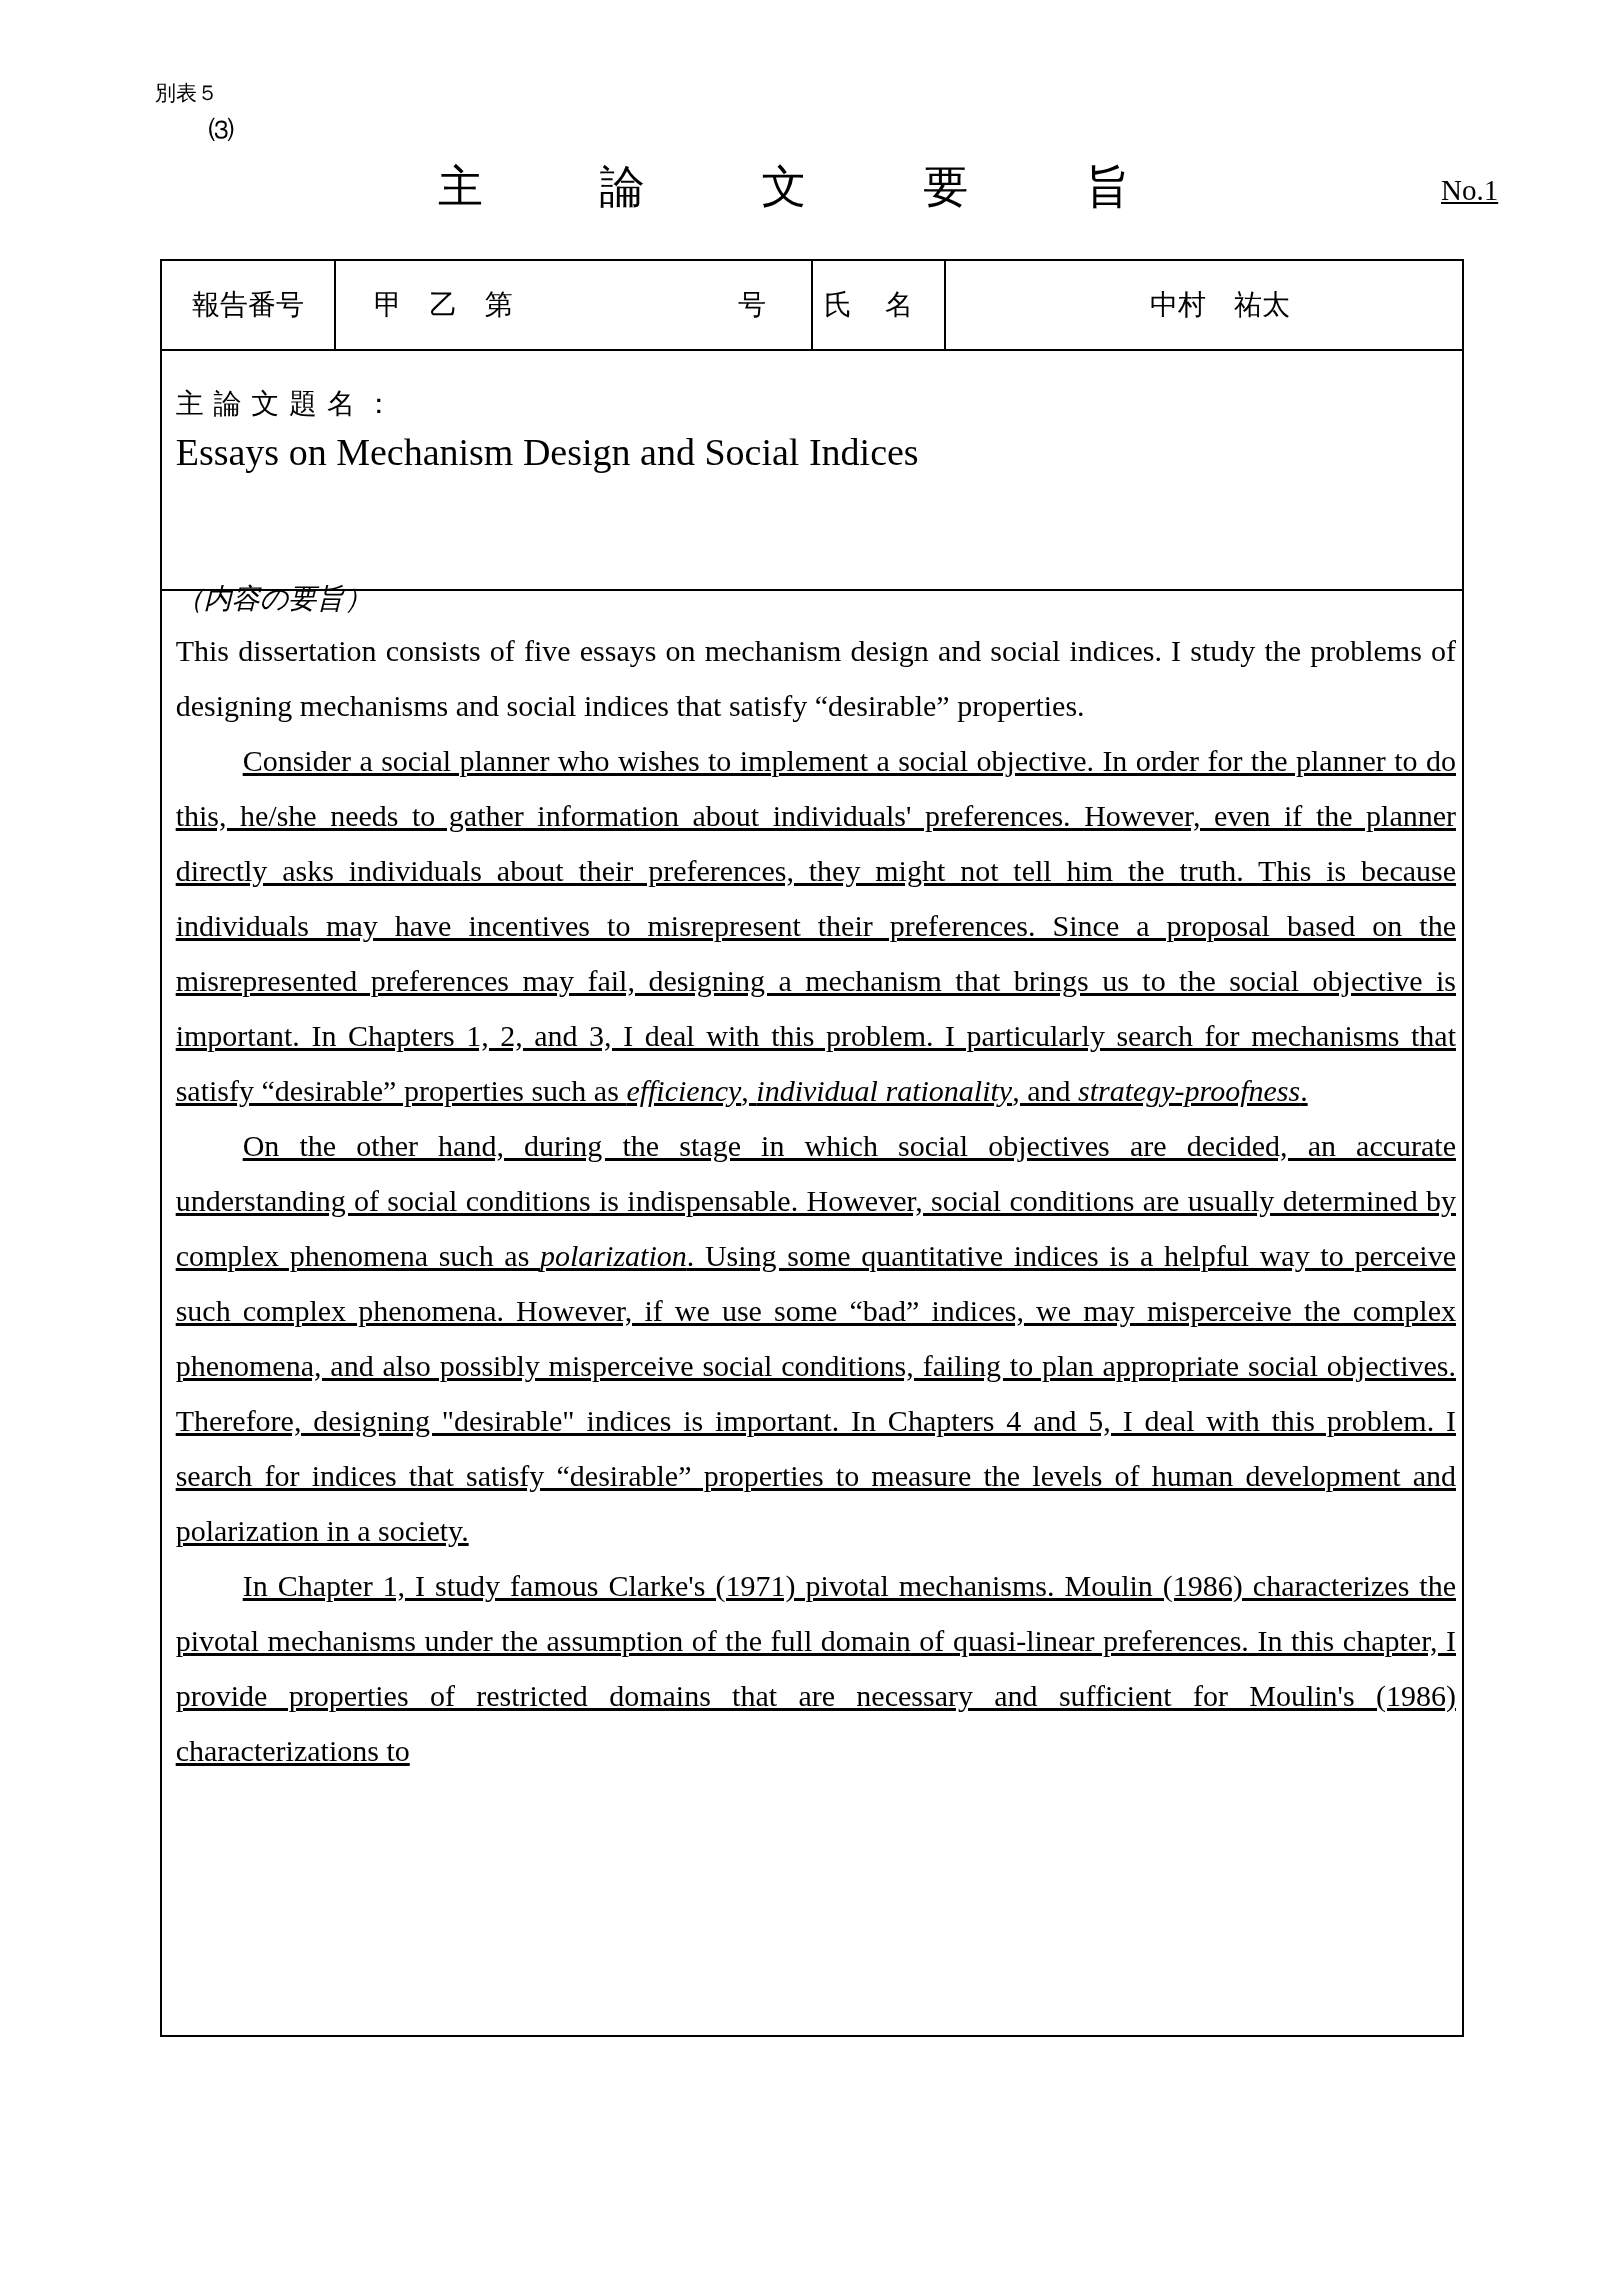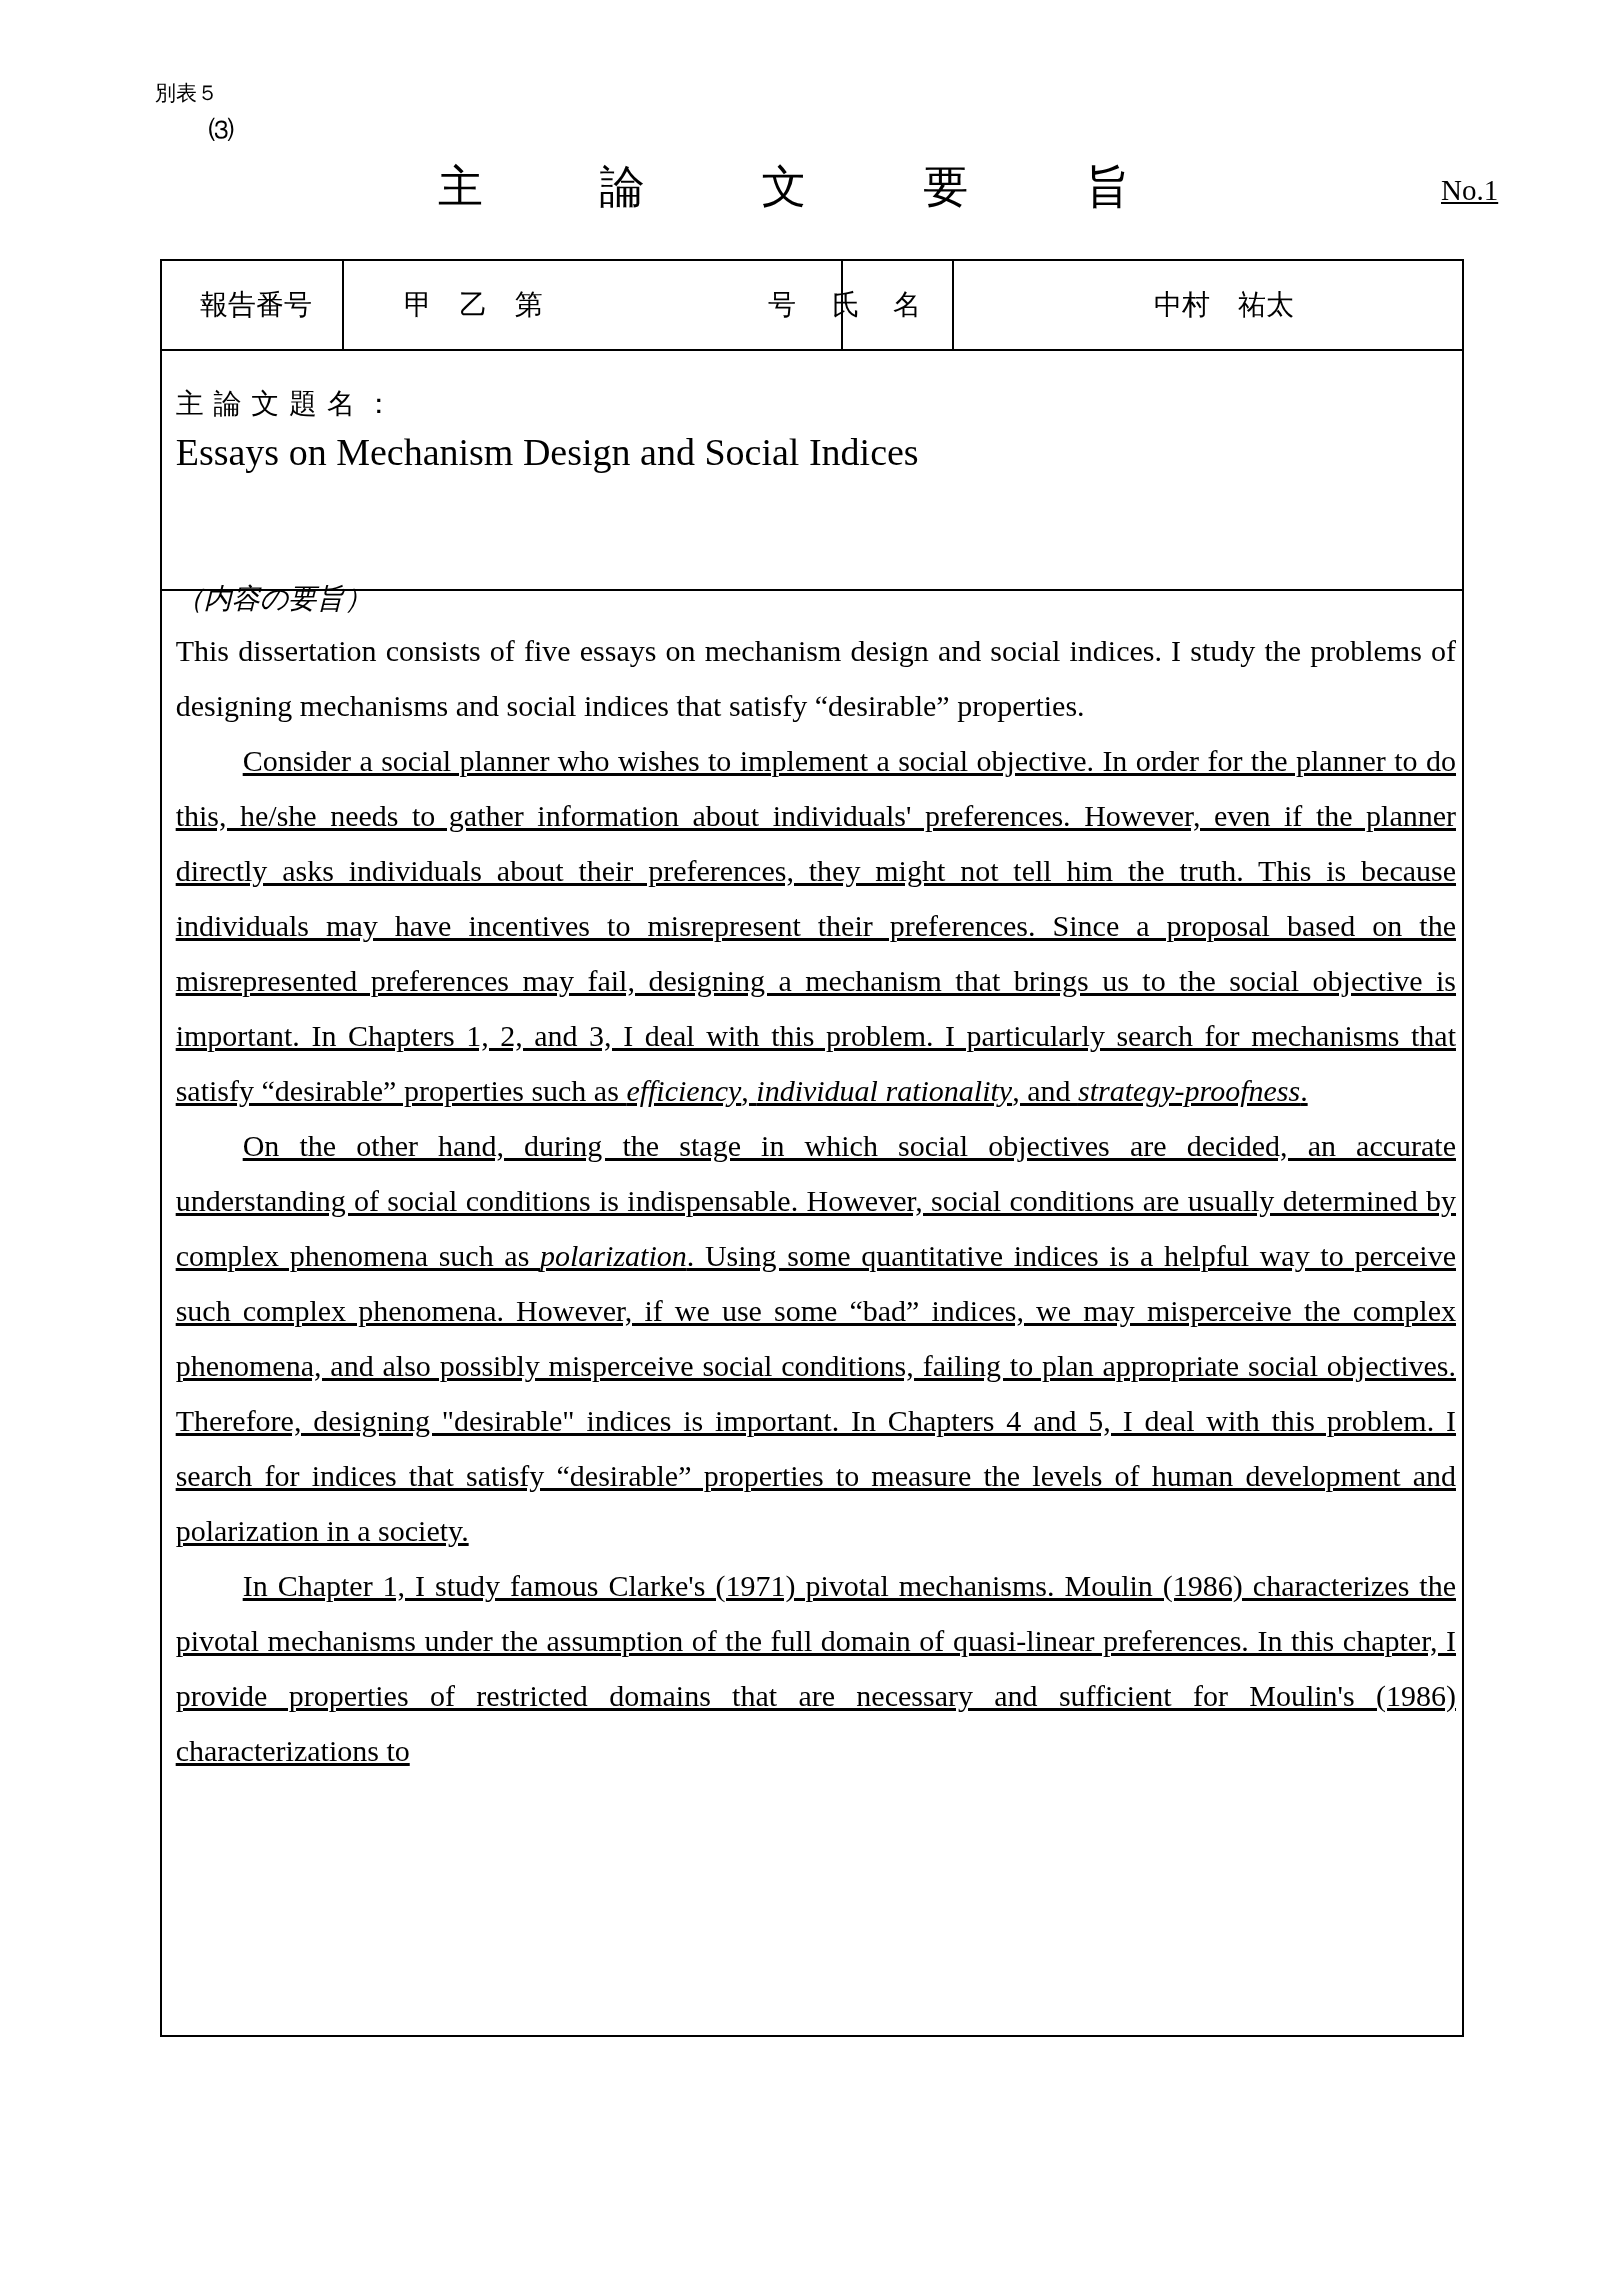--- a/index.html
+++ b/index.html
@@ -4,23 +4,23 @@
 <style>
   html, body { margin: 0; padding: 0; background: #ffffff; }
   body { width: 1621px; height: 2293px; position: relative; overflow: hidden; color: #000; font-family: "Liberation Serif", "DejaVu Serif", serif; }
   .form-id { position: absolute; left: 155px; top: 78px; font-size: 21px; line-height: 31px; font-family: "DejaVu Sans", sans-serif; }
   .form-sub { position: absolute; left: 209px; top: 114px; font-size: 24.5px; line-height: 31px; }
   .page-title { position: absolute; left: 431px; top: 157px; width: 706px; height: 59px; display: flex; justify-content: space-between; align-items: center; font-size: 45px; font-family: "DejaVu Sans", sans-serif; }
   .page-title span { display: inline-block; width: 59px; text-align: center; }
   .page-no { position: absolute; left: 1441px; top: 174px; font-size: 29px; text-decoration: underline; }
   .form-table { position: absolute; left: 160px; top: 259px; width: 1304px; height: 1778px; border: 2.9px solid #000; box-sizing: border-box; }
   .row-head { position: absolute; left: 0; top: 0; right: 0; height: 88px; border-bottom: 2px solid #000; }
-  .cell { position: absolute; top: 0; height: 88px; display: flex; align-items: center; font-size: 28px; font-family: "DejaVu Sans", sans-serif; margin-left: 8px; }
+  .cell { position: absolute; top: 0; height: 88px; display: flex; align-items: center; font-size: 28px; font-family: "DejaVu Sans", sans-serif; }
   .c1 { left: 0; width: 172px; justify-content: center; border-right: 2px solid #000; }
-  .c2 { left: 181px; width: 455px; border-right: 2.9px solid #000; padding-left: 35px; }
+  .c2 { left: 159px; width: 455px; border-right: 2.9px solid #000; padding-left: 35px; }
   .c3 { left: 631px; width: 151px; justify-content: center; border-right: 2px solid #000; }
   .c4 { left: 784px; right: 0; justify-content: center; padding-left: 32px; }
   .c2 .ko { position: absolute; left: 53px; letter-spacing: 0; }
   .c2 .go { position: absolute; right: 45px; }
   .sp { display: inline-block; width: 27.4px; }
   .row-title { position: absolute; left: 0; right: 0; top: 90px; height: 218px; border-bottom: 2.9px solid #000; margin-top: 20px; }
   .title-label { position: absolute; left: 13.7px; top: 13.7px; font-size: 28px; font-family: "DejaVu Sans", sans-serif; letter-spacing: 9.8px; }
   .title-value { position: absolute; left: 13.7px; top: 59px; font-size: 38px; }
   .row-body { position: absolute; left: 0; right: 0; top: 311px; bottom: 0; overflow: hidden; }
   .body-label { position: absolute; left: 13.7px; top: 7.8px; font-size: 28px; font-family: "DejaVu Sans", sans-serif; font-style: italic; }

